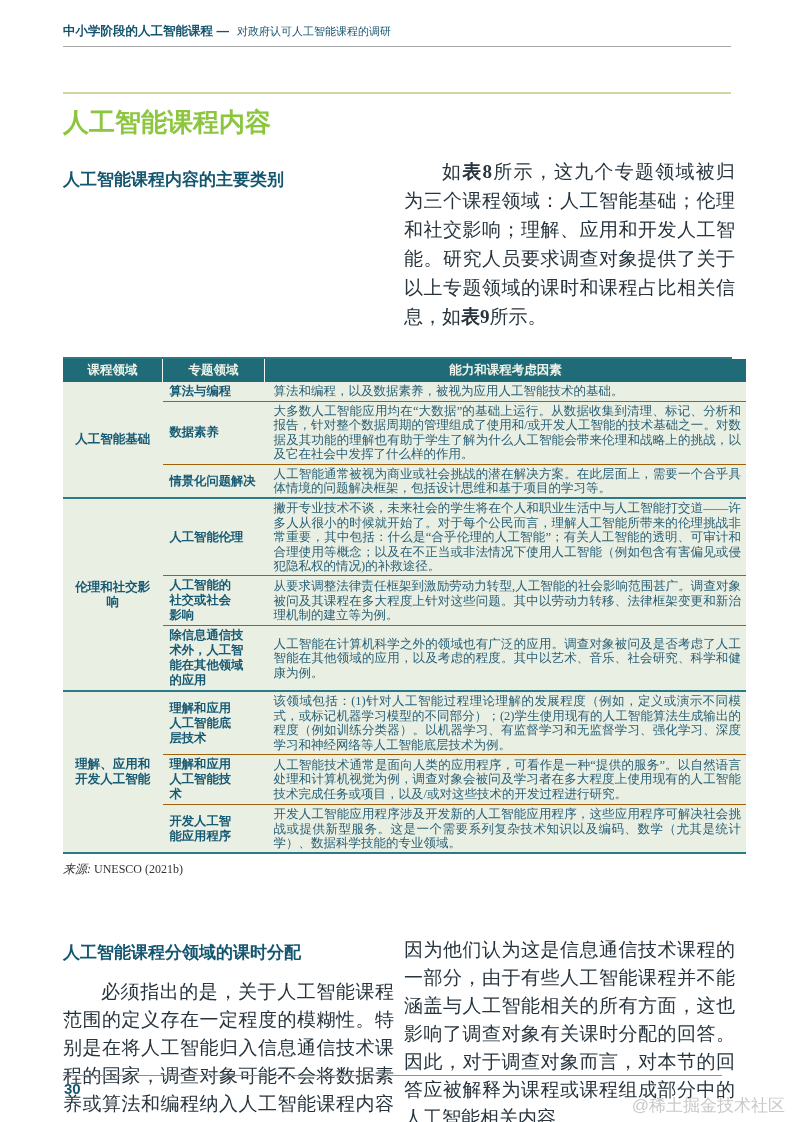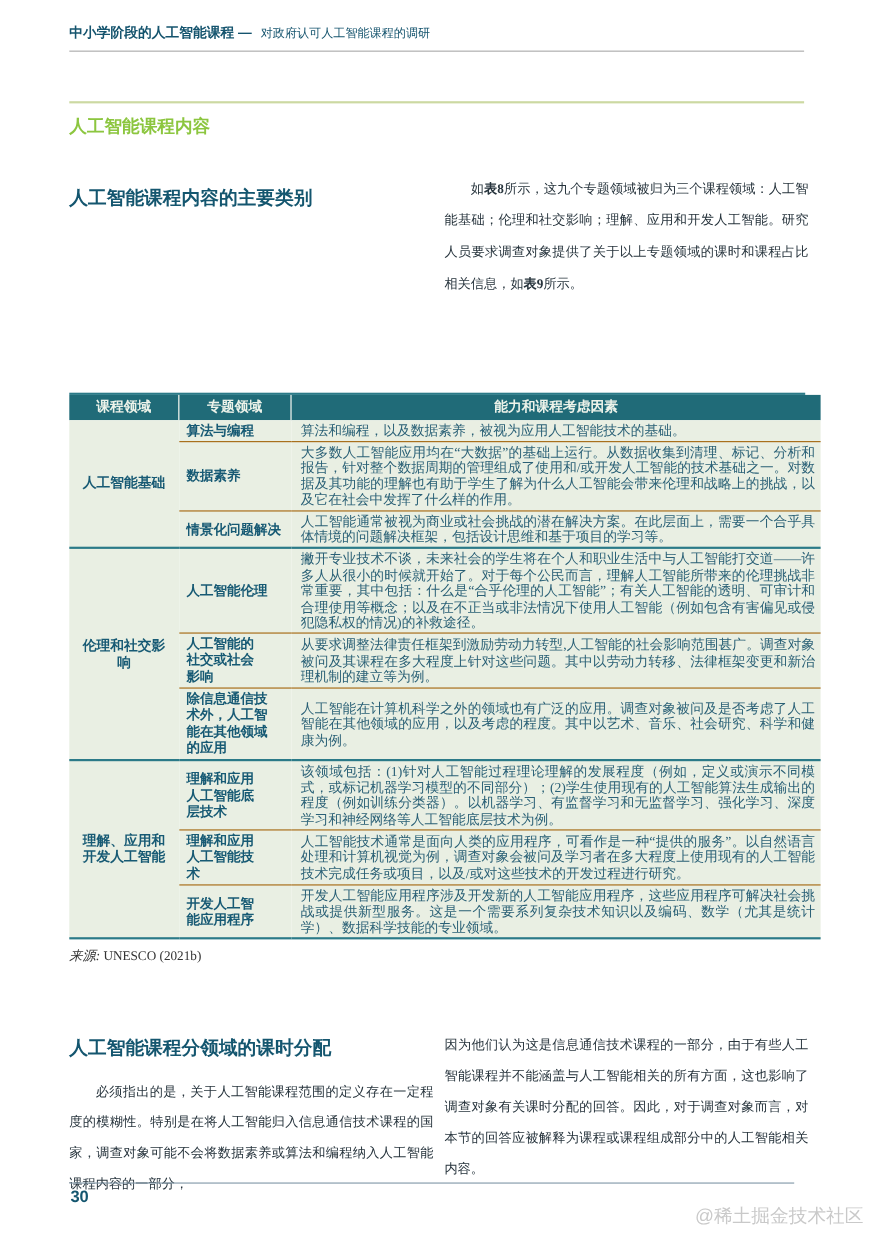--- a/index.html
+++ b/index.html
@@ -12,32 +12,32 @@
   
   .doc-header { position:absolute; left:63px; top:21px; width:668px; color:#15546e; white-space:nowrap; }
   .doc-header .t  { font-family:"Liberation Sans",sans-serif; font-weight:bold; font-size:12.5px;text-align:right; }
   .doc-header .st { font-family:"Liberation Sans",sans-serif; font-size:11px; margin-left:4px; }
   .rule-gray  { position:absolute; left:63px; top:46px;  width:668px; height:1px; background:#a9a9a9; }
   .rule-green { position:absolute; left:63px; top:92px;  width:668px; height:2px; background:#ccd9a2; }
 
   
   .section-title {
     position:absolute; left:63px; top:105px;
-    font-family:"Liberation Sans",sans-serif; font-weight:bold; font-size:16px; color:#8cc63f;
+    font-family:"Liberation Sans",sans-serif; font-weight:bold; font-size:26px; color:#8cc63f;
   }
   .subhead {
     position:absolute; font-family:"Liberation Sans",sans-serif; font-weight:bold;
     font-size:17px; color:#14566f;
   }
   #subsection1 { left:63px; top:168px; }
   #subsection2 { left:63px; top:941px; }
 
   
   .para {
-    position:absolute; width:331px; font-size:12px; line-height:29px;
+    position:absolute; width:331px; font-size:19px; line-height:29px;
     text-align:justify; color:#27343d; margin:0;
   }
   .para.indent { text-indent:2em; }
   #intro-left   { left:63px;  top:201px; }
   #intro-right  { left:404px; top:157px; }
   #bottom-left  { left:63px;  top:978px; line-height:28px; }
   #bottom-right { left:404px; top:936px; line-height:28px; }
   .para b { font-weight:bold; }
 
   

